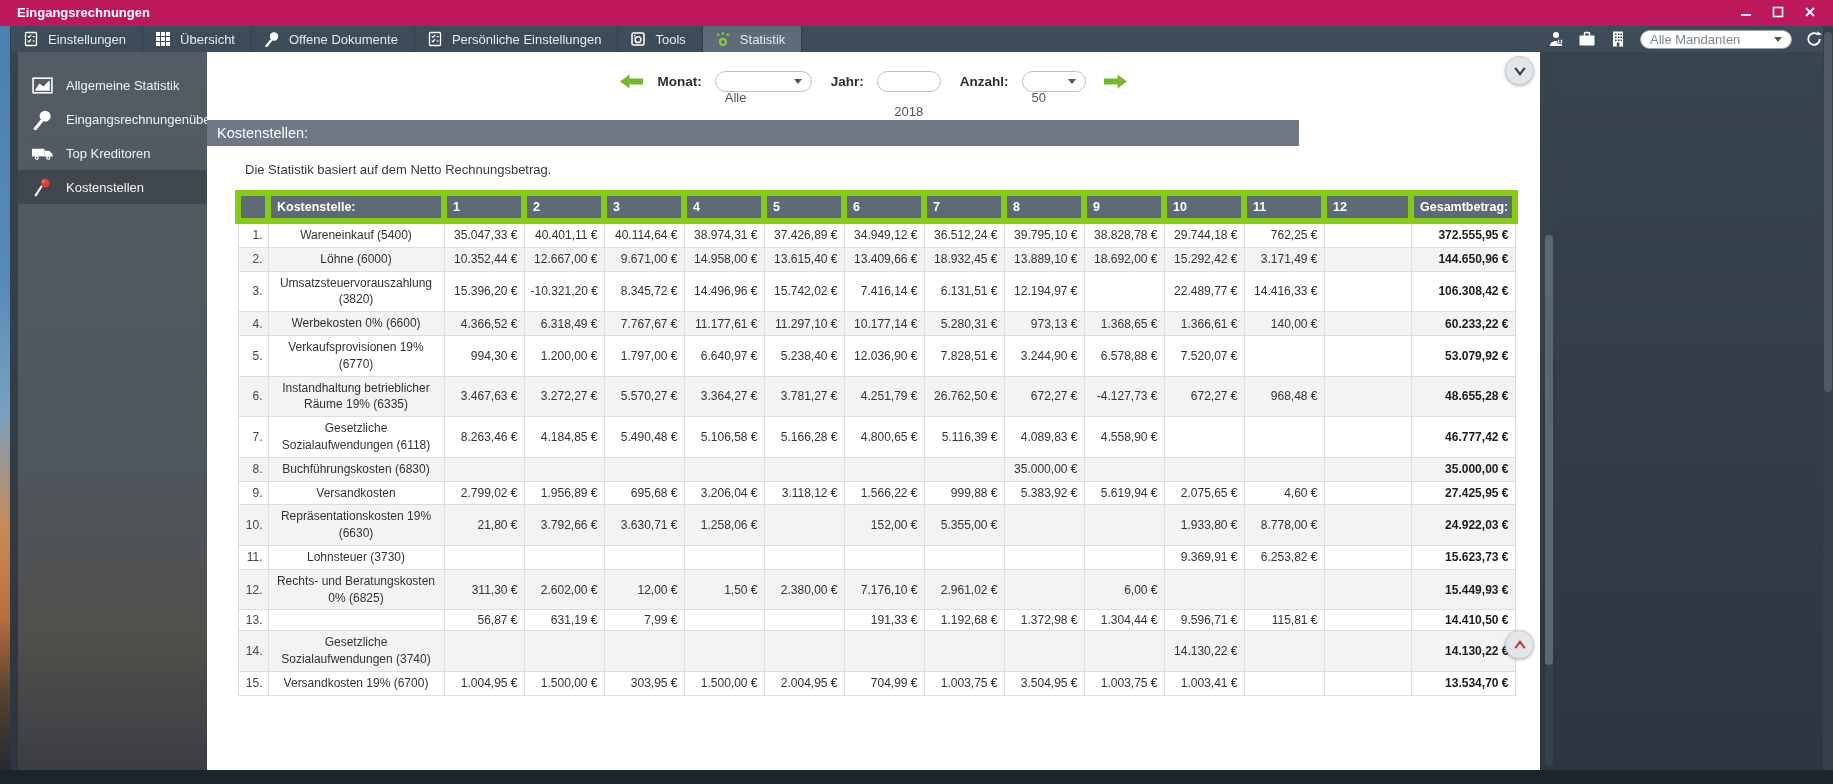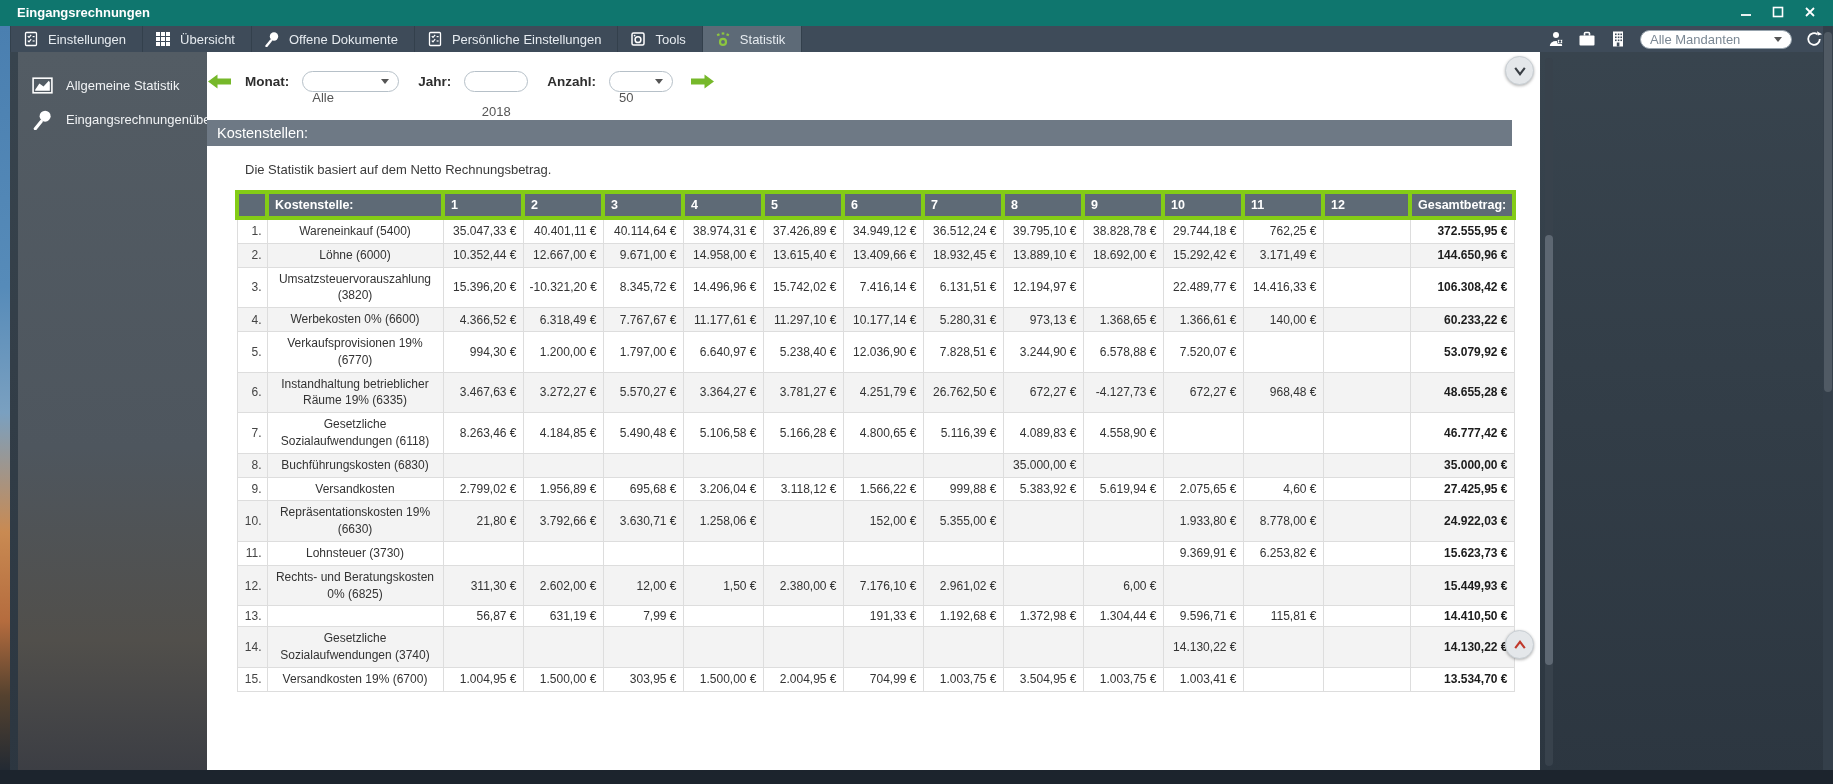--- a/index.html
+++ b/index.html
@@ -1,20 +1,20 @@
 <!DOCTYPE html>
 <html><head>
 <meta charset="utf-8">
 <style>
   html,body{margin:0;padding:0;width:1833px;height:784px;overflow:hidden;
     font-family:"Liberation Sans",sans-serif;
     background:linear-gradient(180deg,#39454f 0%,#2c3640 100%);}
   *{box-sizing:border-box;}
   
-  .titlebar{position:absolute;left:0;top:0;width:100%;height:26px;background:#0f766e;}
+  .titlebar{position:absolute;left:0;top:0;width:100%;height:26px;background:#be185d;}
   .title{position:absolute;left:17px;top:5px;font-size:13px;font-weight:bold;color:#fff;}
   .win-controls{position:absolute;right:16px;top:4px;display:flex;gap:17px;}
   .win-btn{width:15px;height:15px;display:flex;align-items:center;justify-content:center;cursor:pointer;}
   .win-btn svg{width:12px;height:12px;}
   
   .menubar{position:absolute;left:0;top:26px;width:100%;height:26px;background:#3e4b59;
     display:flex;align-items:stretch;padding-left:10px;}
   .tab{display:flex;align-items:center;gap:9px;padding:0 16px 0 12px;border-right:1px solid #33404c;cursor:pointer;}
   .tab:first-child{border-left:1px solid #33404c;}
   .tab.active{background:#5d6a77;}
@@ -35,42 +35,42 @@
   
   .sidebar{position:absolute;left:10px;top:52px;width:197px;height:718px;padding-top:16px;
     background:linear-gradient(180deg,#535c64 0%,#4e565e 55%,#514f4b 82%,#3c3e44 100%);margin-left:8px;}
   .side-item{display:flex;align-items:center;gap:12px;height:34px;padding-left:13px;cursor:pointer;}
   .side-item.active{background:#40474d;}
   .side-icon{width:23px;height:21px;flex:none;}
   .side-icon svg{width:23px;height:21px;display:block;}
   .side-label{color:#f1f3f5;font-size:13px;white-space:nowrap;overflow:hidden;padding-right:4px;}
   
   .content{position:absolute;left:207px;top:52px;width:1333px;height:718px;background:#fff;}
-  .filter-row{position:absolute;top:19px;left:0;width:100%;display:flex;justify-content:flex-start;align-items:center;gap:13px;}
+  .filter-row{position:absolute;top:19px;left:0;width:100%;display:flex;justify-content:center;align-items:center;gap:13px;}
   .f-label{font-size:13.5px;font-weight:bold;color:#2e2e2e;}
   .arrow-btn{width:25px;height:17px;cursor:pointer;}
   .arrow-btn svg{width:25px;height:17px;display:block;}
   .f-pill{height:21px;border:1px solid #b6c0c8;border-radius:11px;background:#fff;
     display:flex;align-items:center;padding:0 9px;gap:8px;cursor:pointer;}
   .f-pill .val{flex:1;font-size:13px;color:#555;margin-top:32px;}
   .w-monat{width:97px;margin-right:6px;}
   .w-jahr{width:64px;margin-right:6px;flex-direction:column;}
   .w-anzahl{width:64px;margin-right:4px;}
   .scroll-circle{position:absolute;width:29px;height:29px;border-radius:50%;background:#e4e7ea;
     border:1px solid #c9cfd4;box-shadow:0 1px 3px rgba(0,0,0,.3);display:flex;align-items:center;justify-content:center;cursor:pointer;}
   #scrollDown{top:4px;right:6px;}
   #scrollUp{top:578px;right:6px;}
   .scroll-circle svg{width:16px;height:12px;}
-  .section-bar{position:absolute;top:68px;left:0;width:1305px;height:26px;background:#6e7985;
+  .section-bar{position:absolute;top:68px;left:0;width:1092px;height:26px;background:#6e7985;
     color:#fff;font-size:14.5px;line-height:26px;padding-left:10px;}
   .note{position:absolute;top:110px;left:38px;font-size:13px;color:#3a3a3a;}
   
   .tbl{position:absolute;top:138px;left:28px;width:1277px;border-collapse:collapse;table-layout:fixed;font-size:12px;}
   .tbl th{background:#5e6a76;color:#fff;text-align:left;font-weight:bold;font-size:12.5px;
-    padding:4px 6px;border:4px solid #84cc16;white-space:nowrap;overflow:hidden;}
+    padding:4px 6px;border:6px solid #84cc16;white-space:nowrap;overflow:hidden;}
   .tbl td{border:1px solid #dddddd;padding:3px 6px;color:#333;height:17px;overflow:hidden;}
   .tbl tr.alt td{background:#f3f3f3;}
   td.num{text-align:right;color:#444;padding-right:5px;}
   td.name{text-align:center;line-height:1.4;overflow-wrap:break-word;}
   td.val{text-align:right;white-space:nowrap;}
   td.total{text-align:right;font-weight:bold;color:#1c1c1c;white-space:nowrap;}
   
   .content-sb-track{position:absolute;left:1545px;top:58px;width:8px;height:708px;background:#38424c;border-radius:4px;}
   .content-sb-thumb{position:absolute;left:1545px;top:235px;width:8px;height:430px;background:#5d6772;border-radius:4px;cursor:pointer;}
   .page-sb-track{position:absolute;right:0;top:26px;width:10px;height:744px;background:#343f4a;}
@@ -240,20 +240,43 @@
         <span class="side-label">Allgemeine Statistik</span>
       </div>
       <div class="side-item">
         <span class="side-icon">
           <svg viewBox="0 0 16 16">
             <circle cx="10" cy="5.5" r="4.2" fill="#fff"></circle>
             <line x1="7" y1="9.5" x2="2.5" y2="15" stroke="#fff" stroke-width="2.4" stroke-linecap="round"></line>
           </svg>
         </span>
         <span class="side-label">Eingangsrechnungenübers...</span>
+      </div>
+      <div class="side-item">
+        <span class="side-icon">
+          <svg viewBox="0 0 24 18">
+            <rect x="1" y="4" width="13" height="8" fill="#fff"></rect>
+            <path d="M14 6 h5 l3.5 3.5 V12 H14 Z" fill="#fff"></path>
+            <circle cx="6" cy="13.5" r="2.2" fill="#fff"></circle>
+            <circle cx="6" cy="13.5" r="0.9" fill="#4d565e"></circle>
+            <circle cx="18" cy="13.5" r="2.2" fill="#fff"></circle>
+            <circle cx="18" cy="13.5" r="0.9" fill="#4d565e"></circle>
+          </svg>
+        </span>
+        <span class="side-label">Top Kreditoren</span>
+      </div>
+      <div class="side-item active">
+        <span class="side-icon">
+          <svg viewBox="0 0 20 20">
+            <line x1="9" y1="9" x2="3.5" y2="17.5" stroke="#fff" stroke-width="2" stroke-linecap="round"></line>
+            <circle cx="12.5" cy="5.8" r="4.3" fill="#e03c31"></circle>
+            <circle cx="11" cy="4.4" r="1.1" fill="#f29f98"></circle>
+          </svg>
+        </span>
+        <span class="side-label">Kostenstellen</span>
       </div>
     </div>
   </div>
 
 <div class="content">
   <div class="filter-row">
     <span class="arrow-btn">
       <svg viewBox="0 0 25 17">
           <path d="M10.5 1.5 L10.5 5.5 L24 5.5 L24 11.5 L10.5 11.5 L10.5 15.5 L1 8.5 Z" fill="#76b82a"></path>
         </svg>

